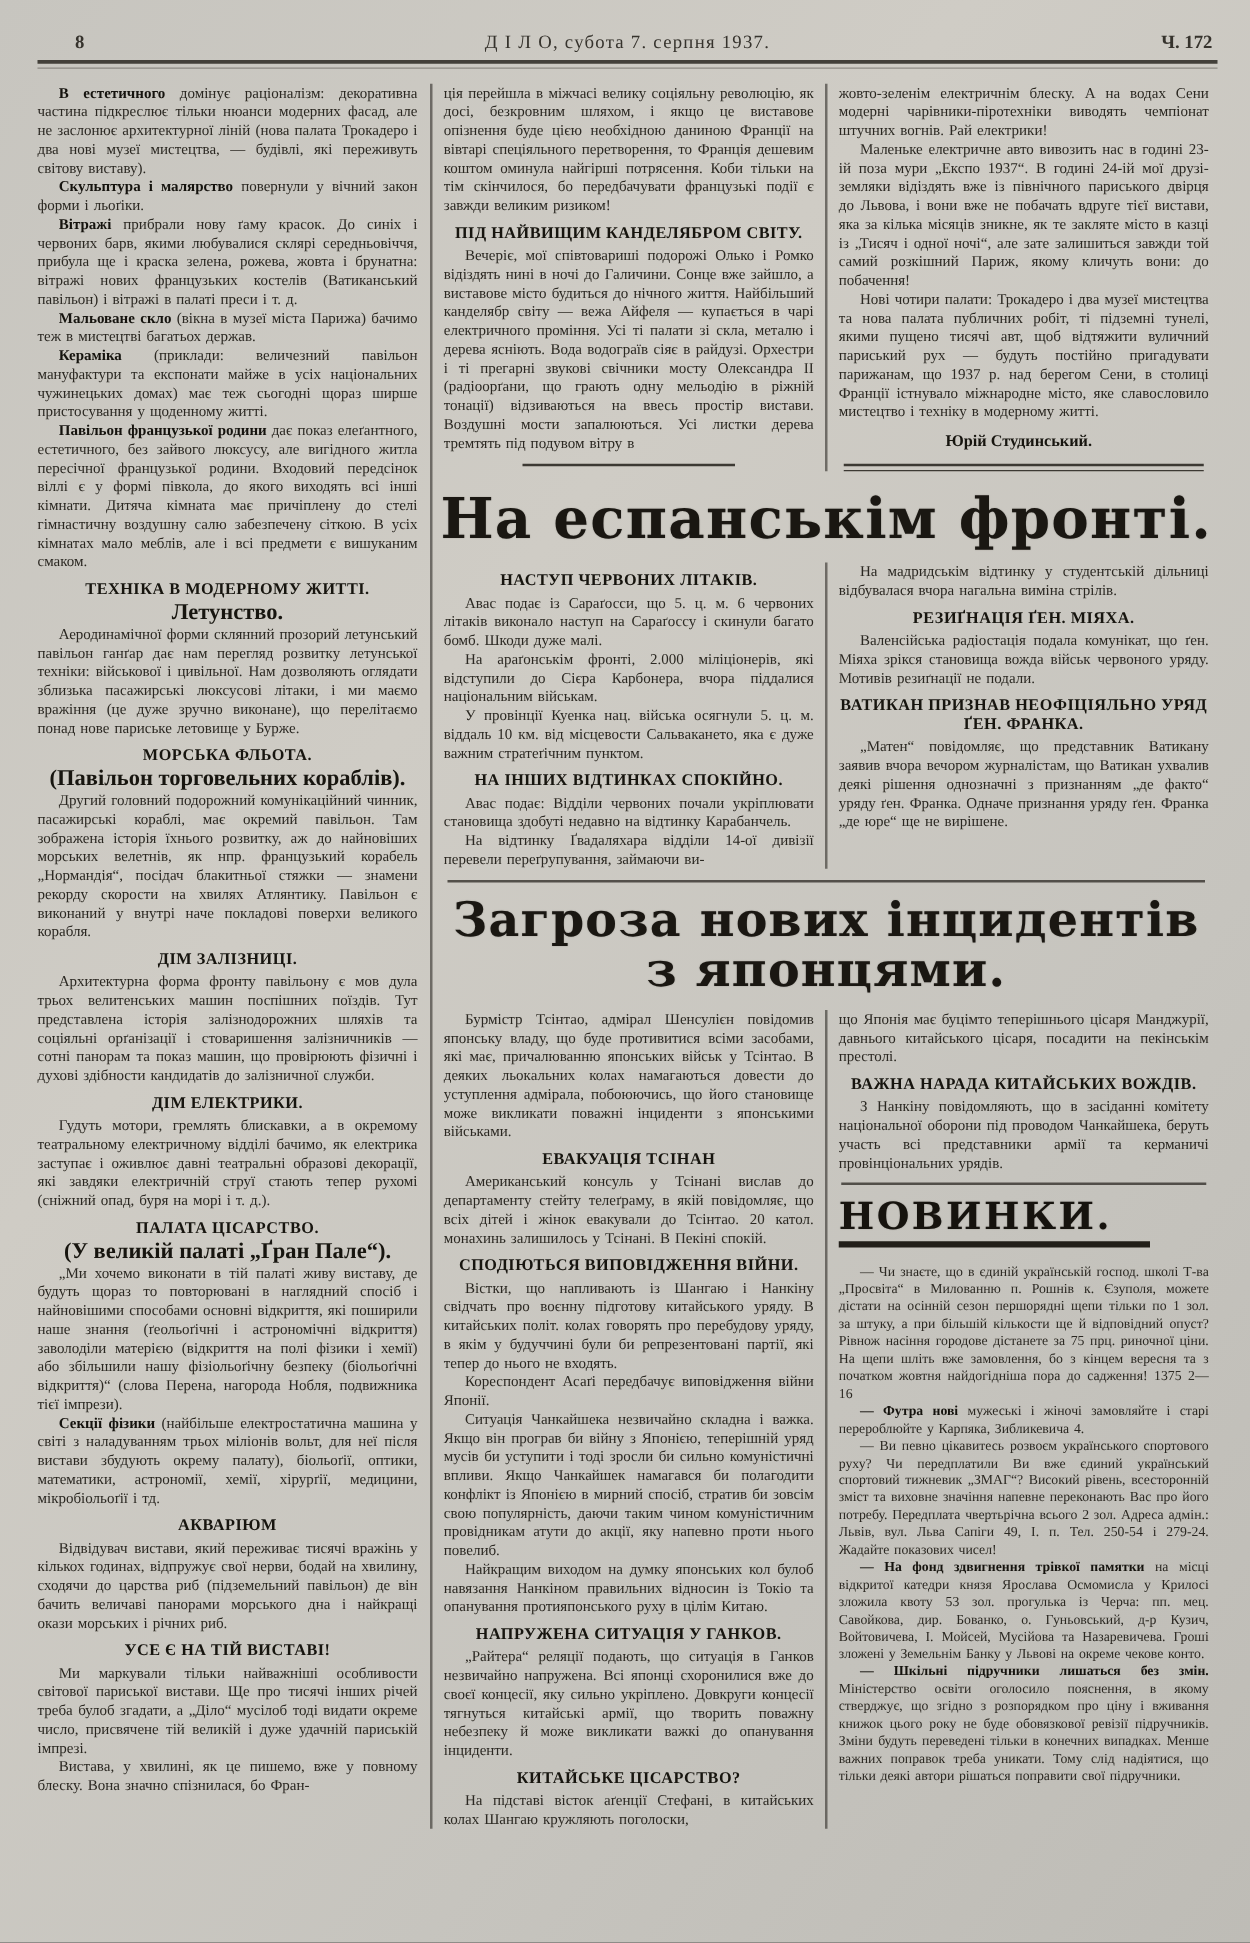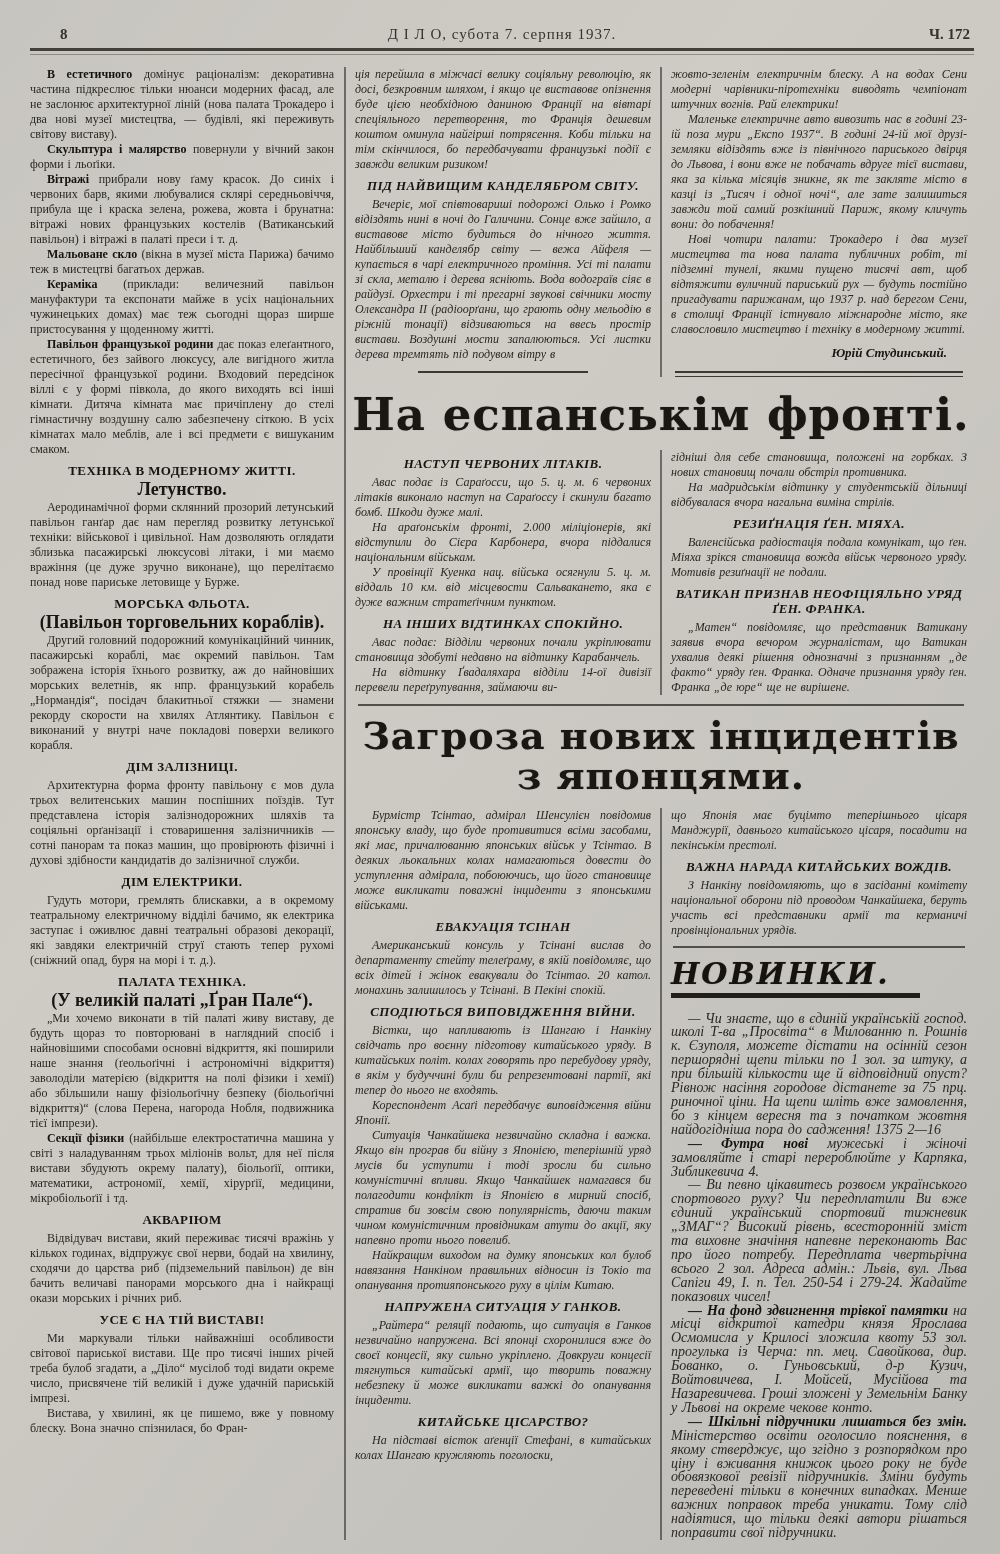--- a/index.html
+++ b/index.html
@@ -13,32 +13,32 @@
     padding:16px 6px 5px 6px;font-size:15px;color:#36332d;}
   .masthead .num{font-weight:bold;padding-left:26px;}
   .masthead .title{text-align:center;letter-spacing:1px;}
   .masthead .issue{text-align:right;font-weight:bold;}
   .rule-top{height:3px;border-top:3px solid #43403a;border-bottom:1px solid rgba(67,64,58,.45);margin:0 2px 12px 2px;}
   .content{display:flex;align-items:stretch;}
   .col-left{width:318px;flex:0 0 318px;padding:0 10px 0 2px;box-sizing:border-box;
     border-right:2px solid rgba(52,49,44,.62);}
   .right-region{flex:1;min-width:0;}
   .row{display:flex;align-items:stretch;}
-  .subcol{flex:1;min-width:0;padding:0 9px;box-sizing:border-box;font-style:italic;}
+  .subcol{flex:1;min-width:0;padding:0 9px;box-sizing:border-box;}
   .with-divider{border-left:2px solid rgba(52,49,44,.62);}
 
   
   p.b-p,p.b-pn{margin:0;font-size:12px;line-height:15px;text-align:justify;word-spacing:1px;}
   p.b-p{text-indent:17px;}
   p.b-pn{text-indent:0;}
-  .nv p.b-p,.nv p.b-pn{font-size:14px;line-height:13.9px;}
+  .nv p.b-p,.nv p.b-pn{font-size:11px;line-height:13.9px;}
   h3.b-h{font-size:13px;line-height:15px;text-align:center;margin:6px 0 4px;font-weight:bold;
     color:#17150f;letter-spacing:.4px;}
   h4.b-hs{font-size:18px;line-height:14px;text-align:center;margin:0 0 4px;font-weight:bold;color:#17150f;}
-  .b-sig{text-align:right;font-weight:bold;font-size:13px;margin:8px 20px 0 0;color:#17150f;}
+  .b-sig{text-align:center;font-weight:bold;font-size:13px;margin:8px 8px 0 0;color:#17150f;}
   strong{color:#15130e;}
 
   .big-headline{font-family:"DejaVu Serif",serif;font-weight:700;text-align:center;
     color:#1a1712;margin:14px 0 12px;letter-spacing:1px;line-height:1.05;
     text-shadow:0 0 1px rgba(26,23,18,.35);}
   .hl-spanish{font-size:45px;}
   .hl-japan{font-size:38px;margin-top:10px;}
 
   .short-rule{width:170px;height:2px;background:#3c3933;margin:9px auto 0;}
   .double-rule{height:3px;border-top:2px solid #3c3933;border-bottom:1px solid #3c3933;margin:10px 4px 0;}
@@ -76,21 +76,21 @@
           <h3 class="b-h">ТЕХНІКА В МОДЕРНОМУ ЖИТТІ.</h3>
           <h4 class="b-hs">Летунство.</h4>
           <p class="b-p">Аеродинамічної форми склянний прозорий летунський павільон ганґар дає нам перегляд розвитку летунської техніки: військової і цивільної. Нам дозволяють оглядати зблизька пасажирські люксусові літаки, і ми маємо вражіння (це дуже зручно виконане), що перелітаємо понад нове париське летовище у Бурже.</p>
           <h3 class="b-h">МОРСЬКА ФЛЬОТА.</h3>
           <h4 class="b-hs">(Павільон торговельних кораблів).</h4>
           <p class="b-p">Другий головний подорожний комунікаційний чинник, пасажирські кораблі, має окремий павільон. Там зображена історія їхнього розвитку, аж до найновіших морських велетнів, як нпр. французький корабель „Нормандія“, посідач блакитньої стяжки — знамени рекорду скорости на хвилях Атлянтику. Павільон є виконаний у внутрі наче покладові поверхи великого корабля.</p>
           <h3 class="b-h">ДІМ ЗАЛІЗНИЦІ.</h3>
           <p class="b-p">Архитектурна форма фронту павільону є мов дула трьох велитенських машин поспішних поїздів. Тут представлена історія залізнодорожних шляхів та соціяльні орґанізації і стоваришення залізничників — сотні панорам та показ машин, що провірюють фізичні і духові здібности кандидатів до залізничної служби.</p>
           <h3 class="b-h">ДІМ ЕЛЕКТРИКИ.</h3>
           <p class="b-p">Гудуть мотори, гремлять блискавки, а в окремому театральному електричному відділі бачимо, як електрика заступає і оживлює давні театральні образові декорації, які завдяки електричній струї стають тепер рухомі (сніжний опад, буря на морі і т. д.).</p>
-          <h3 class="b-h">ПАЛАТА ТЕХНІКА.</h3>
+          <h3 class="b-h">ПАЛАТА ЦІСАРСТВО.</h3>
           <h4 class="b-hs">(У великій палаті „Ґран Пале“).</h4>
           <p class="b-p">„Ми хочемо виконати в тій палаті живу виставу, де будуть щораз то повторювані в наглядний спосіб і найновішими способами основні відкриття, які поширили наше знання (ґеольоґічні і астрономічні відкриття) заволоділи матерією (відкриття на полі фізики і хемії) або збільшили нашу фізіольоґічну безпеку (біольоґічні відкриття)“ (слова Перена, нагорода Нобля, подвижника тієї імпрези).</p>
           <p class="b-p"><strong>Секції фізики</strong> (найбільше електростатична машина у світі з наладуванням трьох міліонів вольт, для неї після вистави збудують окрему палату), біольоґії, оптики, математики, астрономії, хемії, хірурґії, медицини, мікробіольоґії і тд.</p>
           <h3 class="b-h">АКВАРІЮМ</h3>
           <p class="b-p">Відвідувач вистави, який переживає тисячі вражінь у кількох годинах, відпружує свої нерви, бодай на хвилину, сходячи до царства риб (підземельний павільон) де він бачить величаві панорами морського дна і найкращі окази морських і річних риб.</p>
           <h3 class="b-h">УСЕ Є НА ТІЙ ВИСТАВІ!</h3>
           <p class="b-p">Ми маркували тільки найважніші особливости світової париської вистави. Ще про тисячі інших річей треба булоб згадати, а „Діло“ мусілоб тоді видати окреме число, присвячене тій великій і дуже удачній париській імпрезі.</p>
           <p class="b-p">Вистава, у хвилині, як це пишемо, вже у повному блеску. Вона значно спізнилася, бо Фран-</p>
         </div>
     </div>
@@ -126,21 +126,20 @@
               <p class="b-p">Авас подає із Сараґосси, що 5. ц. м. 6 червоних літаків виконало наступ на Сараґоссу і скинули багато бомб. Шкоди дуже малі.</p>
               <p class="b-p">На араґонськім фронті, 2.000 міліціонерів, які відступили до Сієра Карбонера, вчора піддалися національним військам.</p>
               <p class="b-p">У провінції Куенка нац. війська осягнули 5. ц. м. віддаль 10 км. від місцевости Сальвакането, яка є дуже важним стратеґічним пунктом.</p>
               <h3 class="b-h">НА ІНШИХ ВІДТИНКАХ СПОКІЙНО.</h3>
               <p class="b-p">Авас подає: Відділи червоних почали укріплювати становища здобуті недавно на відтинку Карабанчель.</p>
               <p class="b-p">На відтинку Ґвадаляхара відділи 14-ої дивізії перевели переґрупування, займаючи ви-</p>
             </div>
         </div>
         <div class="subcol with-divider">
           <div>
-              <p class="b-pn">гідніші для себе становища, положені на горбках. З нових становищ почали обстріл противника.</p>
               <p class="b-p">На мадридськім відтинку у студентській дільниці відбувалася вчора нагальна виміна стрілів.</p>
               <h3 class="b-h">РЕЗИҐНАЦІЯ ҐЕН. МІЯХА.</h3>
               <p class="b-p">Валенсійська радіостація подала комунікат, що ґен. Міяха зрікся становища вожда військ червоного уряду. Мотивів резиґнації не подали.</p>
               <h3 class="b-h">ВАТИКАН ПРИЗНАВ НЕОФІЦІЯЛЬНО УРЯД ҐЕН. ФРАНКА.</h3>
               <p class="b-p">„Матен“ повідомляє, що представник Ватикану заявив вчора вечором журналістам, що Ватикан ухвалив деякі рішення однозначні з признанням „де факто“ уряду ґен. Франка. Одначе признання уряду ґен. Франка „де юре“ ще не вирішене.</p>
             </div>
         </div>
       </div>
 
       <div class="hr-full"></div>

